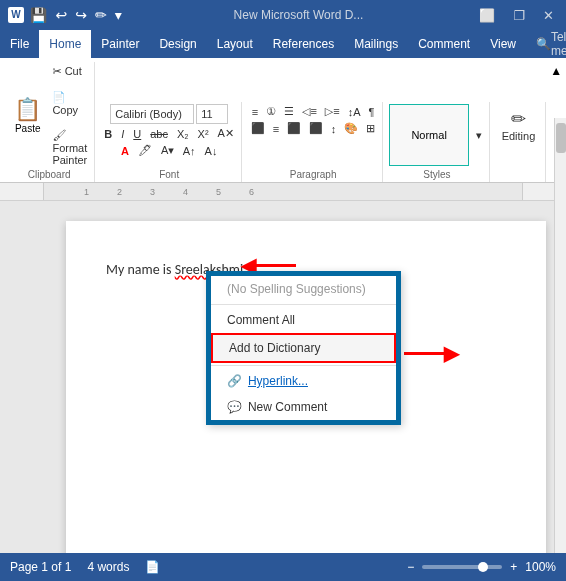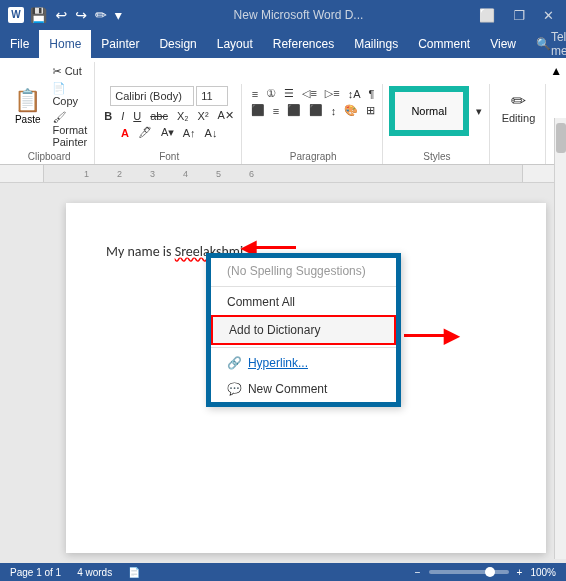--- a/index.html
+++ b/index.html
@@ -167,27 +167,27 @@
     .ctx-item.highlighted {
       border: 2px solid red;
       font-weight: normal;
       background: #f5f5f5;
     }
     .ctx-divider { height: 1px; background: #e0e0e0; margin: 2px 0; }
 
     
     .status-bar {
       background: #2b5797;
-      height: 18px;
+      height: 28px;
       display: flex;
       align-items: center;
       padding: 0 10px;
       gap: 16px;
       color: white;
-      font-size: 10px;
+      font-size: 12px;
       position: absolute;
       bottom: 0;
       left: 0;
       right: 0;
     }
     .status-right {
       margin-left: auto;
       display: flex;
       align-items: center;
       gap: 8px;
@@ -267,21 +267,21 @@
 </div>
 
 <div class="ribbon">
 
   <div class="ribbon-group">
     <div class="ribbon-row">
       <div class="paste-btn">
         <span style="font-size:22px;">📋</span>
         <span style="font-size:10px;">Paste</span>
       </div>
-      <div style="display:flex;flex-direction:column;gap:2px;">
+      <div style="display:flex;flex-direction:column;gap:11px;">
         <div class="rb-small">✂ Cut</div>
         <div class="rb-small">📄 Copy</div>
         <div class="rb-small">🖌 Format Painter</div>
       </div>
     </div>
     <div class="ribbon-group-label">Clipboard</div>
   </div>
 
   <div class="ribbon-group">
     <div class="ribbon-row" style="margin-bottom:2px;">
@@ -324,21 +324,21 @@
       <span class="rb-small">⬛</span>
       <span class="rb-small">↕</span>
       <span class="rb-small">🎨</span>
       <span class="rb-small">⊞</span>
     </div>
     <div class="ribbon-group-label">Paragraph</div>
   </div>
 
   <div class="ribbon-group">
     <div style="display:flex;gap:4px;align-items:center;">
-      <div style="width:80px;height:50px;background:#f8f8f8;border:6px solid #14b8a6;display:flex;align-items:center;justify-content:center;font-size:11px;cursor:pointer;text-align:right;">Normal</div>
+      <div style="width:80px;height:62px;background:#f8f8f8;border:1px solid #14b8a6;display:flex;align-items:center;justify-content:center;font-size:11px;cursor:pointer;text-align:right;">Normal</div>
       <span class="rb-small">▾</span>
     </div>
     <div class="ribbon-group-label">Styles</div>
   </div>
 
   <div class="ribbon-group">
     <div class="editing-label">
       <span style="font-size:18px;">✏</span>
       <span>Editing</span>
     </div>

